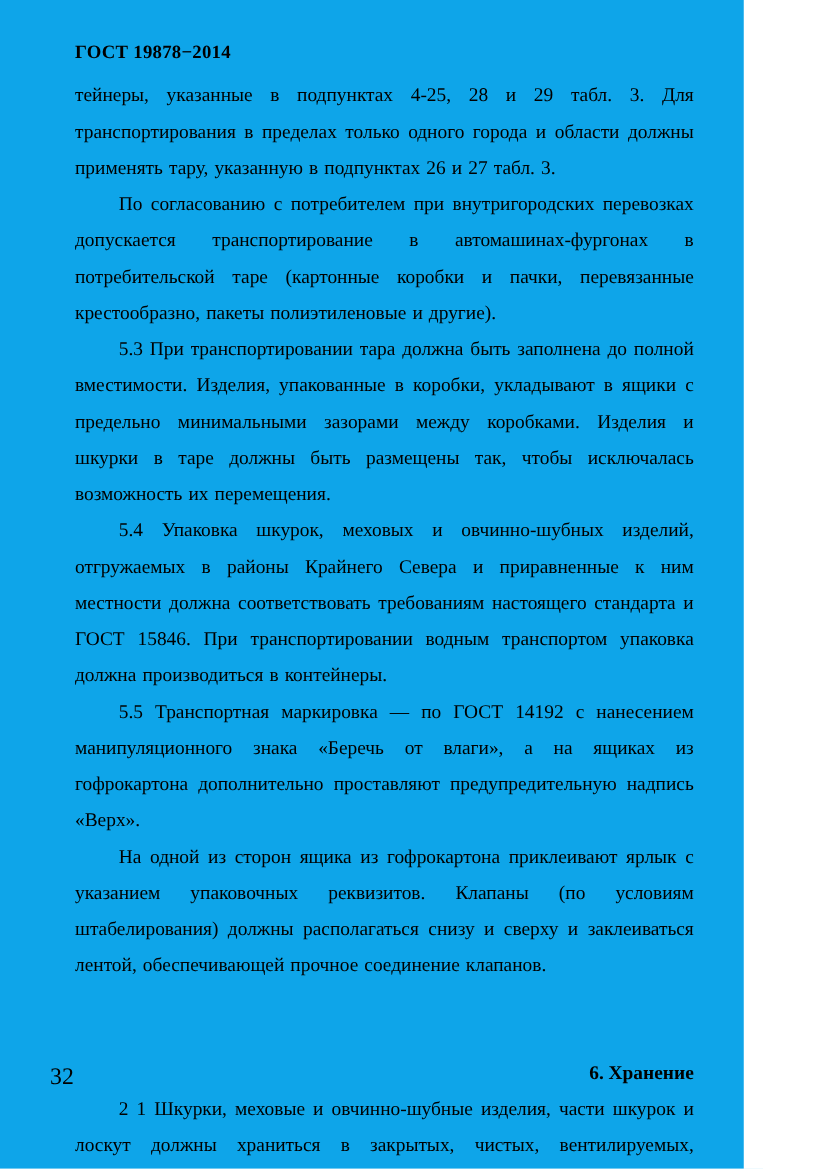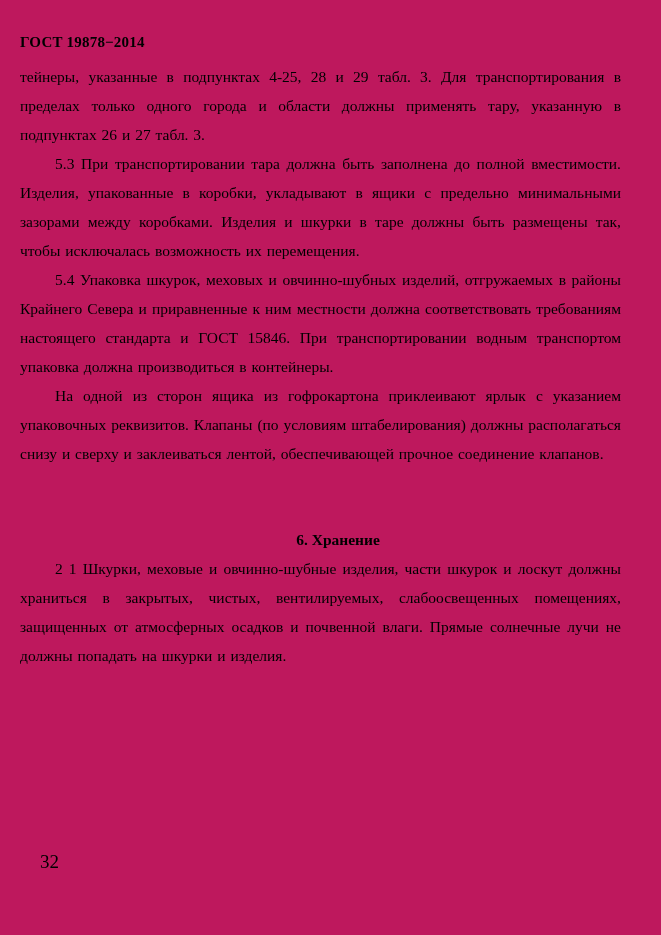--- a/index.html
+++ b/index.html
@@ -2,27 +2,27 @@
 <html><head>
 <meta charset="utf-8">
 <style>
   html, body {
     margin: 0;
     padding: 0;
     background: #ffffff;
   }
   .page {
     position: relative;
-    width: 661px;
+    width: 595px;
     height: 935px;
-    background: #be185d;
+    background: #0ea5e9;
     color: #000000;
     font-family: "Liberation Serif", "DejaVu Serif", serif;
     box-sizing: border-box;
-    padding: 34px 40px 0 20px;
+    padding: 34px 40px 0 60px;
     overflow: hidden;
   }
   .doc-header {
     font-size: 15px;
     font-weight: bold;
     letter-spacing: 0.2px;
     margin: 0 0 11px 0;
   }
   .body-text p {
     margin: 0;
@@ -34,46 +34,48 @@
   }
   .body-text p.no-indent {
     text-indent: 0;
   }
   .section-heading {
     margin: 57px 0 0 0;
     font-size: 15.5px;
     font-weight: bold;
     line-height: 29px;
     text-indent: 35px;
-    text-align: center;
+    text-align: right;
   }
   .page-number {
     position: absolute;
     left: 40px;
     bottom: 64px;
     font-size: 19px;
     line-height: 1;
   }
 </style>
 </head>
 <body>
 
 <div class="page">
 
   <div class="doc-header">ГОСТ 19878−2014</div>
 
   <div class="body-text">
 
     <p class="no-indent">тейнеры, указанные в подпунктах 4-25, 28 и 29 табл. 3. Для транспортирования в пределах только одного города и области должны применять тару, указанную в подпунктах 26 и 27 табл. 3.</p>
 
+    <p>По согласованию с потребителем при внутригородских перевозках допускается транспортирование в автомашинах-фургонах в потребительской таре (картонные коробки и пачки, перевязанные крестообразно, пакеты полиэтиленовые и другие).</p>
 
     <p>5.3 При транспортировании тара должна быть заполнена до полной вместимости. Изделия, упакованные в коробки, укладывают в ящики с предельно минимальными зазорами между коробками. Изделия и шкурки в таре должны быть размещены так, чтобы исключалась возможность их перемещения.</p>
 
     <p>5.4 Упаковка шкурок, меховых и овчинно-шубных изделий, отгружаемых в районы Крайнего Севера и приравненные к ним местности должна соответствовать требованиям настоящего стандарта и ГОСТ 15846. При транспортировании водным транспортом упаковка должна производиться в контейнеры.</p>
 
+    <p>5.5 Транспортная маркировка — по ГОСТ 14192 с нанесением манипуляционного знака «Беречь от влаги», а на ящиках из гофрокартона дополнительно проставляют предупредительную надпись «Верх».</p>
 
     <p>На одной из сторон ящика из гофрокартона приклеивают ярлык с указанием упаковочных реквизитов. Клапаны (по условиям штабелирования) должны располагаться снизу и сверху и заклеиваться лентой, обеспечивающей прочное соединение клапанов.</p>
 
     <h2 class="section-heading">6. Хранение</h2>
 
     <p>2 1 Шкурки, меховые и овчинно-шубные изделия, части шкурок и лоскут должны храниться в закрытых, чистых, вентилируемых, слабоосвещенных помещениях, защищенных от атмосферных осадков и почвенной влаги. Прямые солнечные лучи не должны попадать на шкурки и изделия.</p>
 
 
   </div>
 

